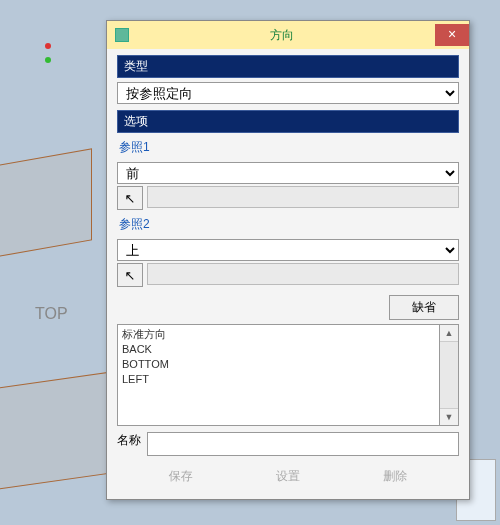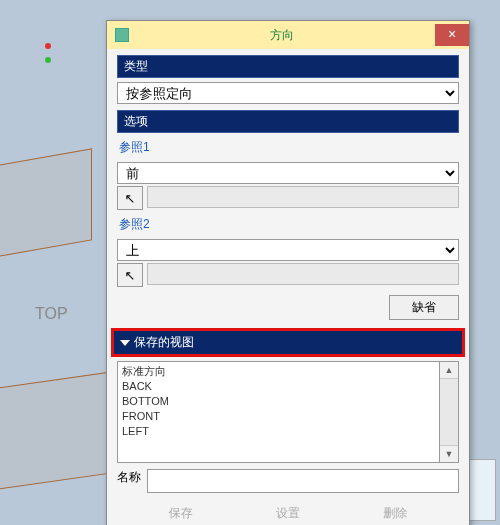--- a/index.html
+++ b/index.html
@@ -73,33 +73,26 @@
     <select class="select"><option>上</option></select>
     <div class="ref-row">
       <div class="picker">
           <span class="arrow">↖</span>
         </div>
       <div class="ref-input"></div>
     </div>
 
     <div class="def-btn-row"><span class="def-btn">缺省</span></div>
 
-    <div class="redbox">
-      <div class="saved-hdr">
-        <div class="tri"></div>
-        <span>保存的视图</span>
-      </div>
-    </div>
 
     <div class="list-wrap">
       <div class="listbox">
         <div>标准方向</div>
         <div>BACK</div>
         <div>BOTTOM</div>
-        <div>FRONT</div>
         <div>LEFT</div>
       </div>
       <div class="scroll">
         <div class="sb">▲</div>
         <div class="sb">▼</div>
       </div>
     </div>
 
     <div class="name-row">
       <span>名称</span>

